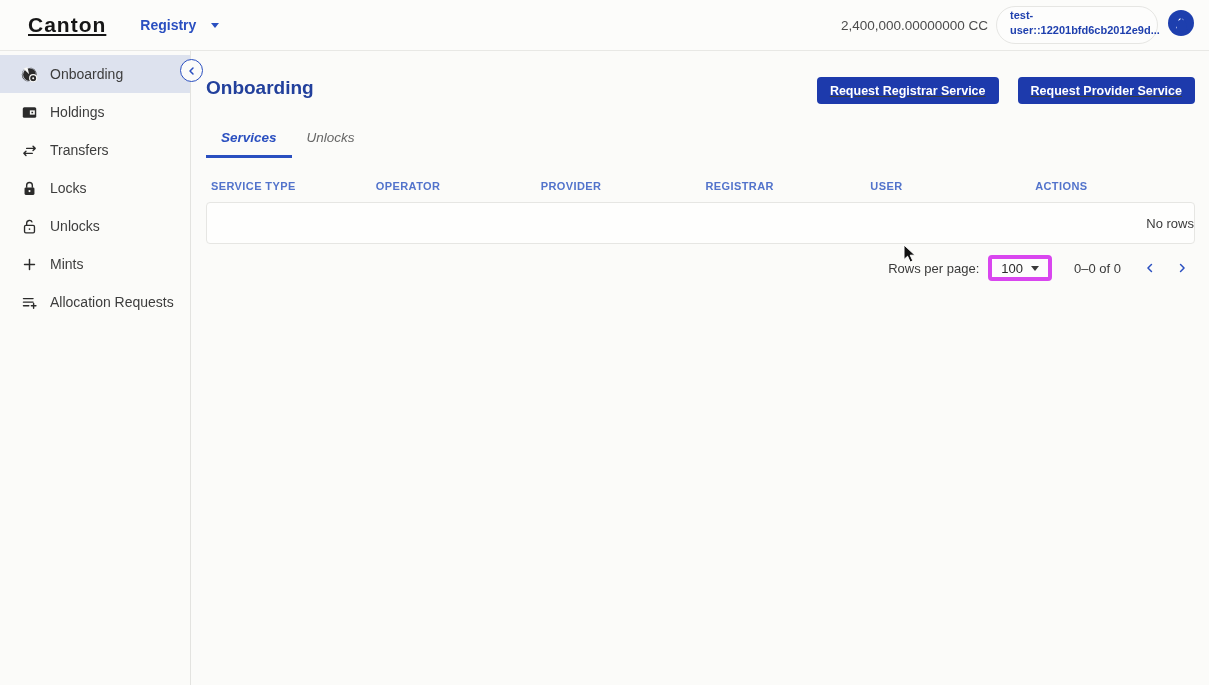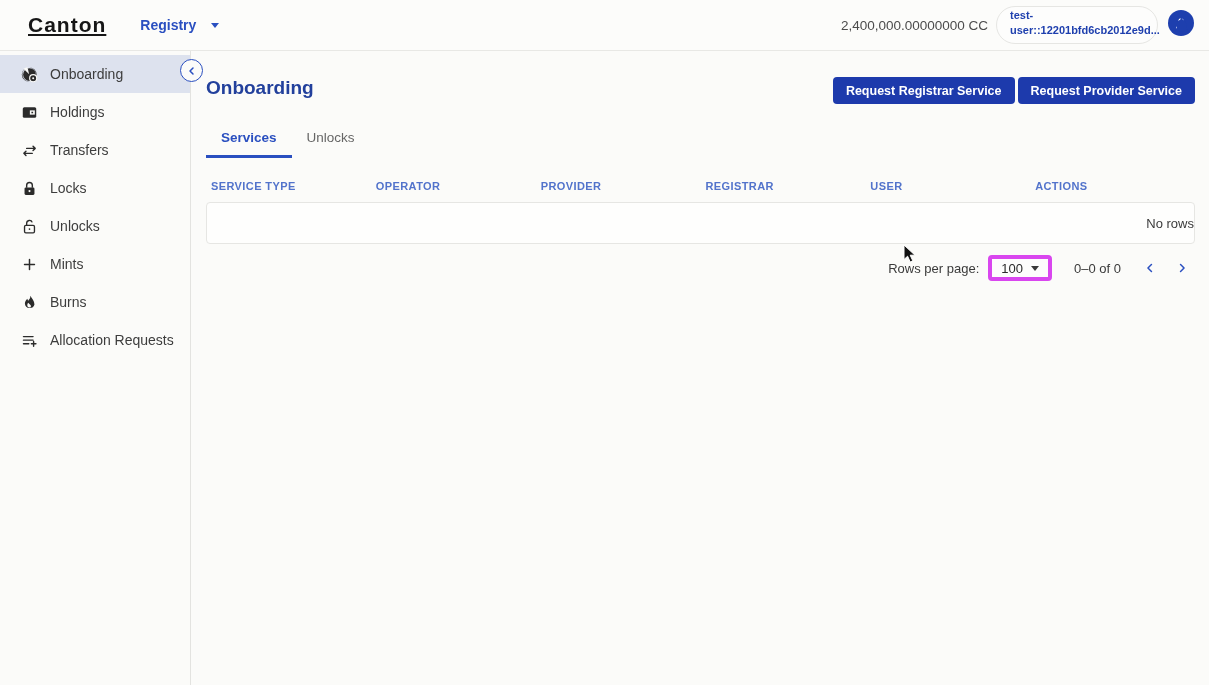--- a/index.html
+++ b/index.html
@@ -55,29 +55,29 @@
   .collapse-btn {
     position:absolute; left:180px; top:8px; width:23px; height:23px;
     border-radius:50%; background:#fbfbf9; border:1.5px solid #2a4fc0;
     display:flex; align-items:center; justify-content:center; cursor:pointer; z-index:4;
   }
 
   
   .main { flex:1; padding:26px 14px 0 15px; }
   .main-header { display:flex; align-items:flex-start; justify-content:space-between; }
   .page-title { font-size:19px; font-weight:700; color:#22409c; }
-  .actions { display:flex; gap:3px; }
+  .actions { display:flex; gap:19px;text-decoration:underline; }
   .btn-primary {
     background:#1d3aac; color:#fff; border:none; border-radius:4px;
     font-family:"Liberation Sans", sans-serif;
     font-size:12.5px; font-weight:700; height:27px; padding:0 13px; cursor:pointer;
   }
 
   .tabs { display:flex; margin-top:20px; }
-  .tab { padding:6px 15px 10px; font-size:13.5px; color:#666; cursor:pointer; border-bottom:3px solid transparent; }
+  .tab { padding:6px 15px 10px; font-size:13.5px; color:#666; cursor:pointer; border-bottom:3px solid transparent;font-style:italic; }
   .tab.active { color:#2a4fc0; font-weight:700; border-bottom-color:#2a4fc0; }
 
   .table-head {
     display:grid; grid-template-columns:repeat(6, 1fr);
     margin-top:16px; padding:6px 0 10px;
   }
   .table-head .col {
     font-size:11px; font-weight:700; letter-spacing:.4px;
     color:#5273cb; padding-left:5px; cursor:pointer;
   }
@@ -199,29 +199,20 @@
 
     <div class="side-item">
       <span class="side-icon">
         <svg width="17" height="17" viewBox="0 0 24 24" stroke="#2b2b2b" stroke-width="2.1" stroke-linecap="round">
           <path d="M12 5 V19 M5 12 H19"></path>
         </svg>
       </span>
       <span>Mints</span>
     </div>
 
-    <div class="side-item">
-      <span class="side-icon">
-        <svg width="17" height="17" viewBox="0 0 24 24">
-          <path fill="#2b2b2b" d="M13.1 2.5c.6 3.6-1.8 5.3-3 7.1-.7-1-1-2-1-3-2.2 1.9-3.6 4.4-3.6 7A6.9 6.9 0 0 0 19 14.7c0-4.8-3.7-8.3-5.9-12.2z"></path>
-          <path fill="#fbfbf9" d="M12.2 19.2a3.4 3.4 0 0 1-3.4-3.4c0-1.2.6-2.3 1.5-3.3.5.8 1.2 1.4 2 2 .9.7 1.7 1.5 1.7 2.7 0 1.1-.8 2-1.8 2z"></path>
-        </svg>
-      </span>
-      <span>Burns</span>
-    </div>
 
     <div class="side-item">
       <span class="side-icon">
         <svg width="17" height="17" viewBox="0 0 24 24" stroke="#2b2b2b" stroke-width="2" stroke-linecap="round">
           <path d="M3.5 6.5 H17 M3.5 11.5 H17 M3.5 16.5 H11"></path>
           <path d="M17.8 13.5 v6.5 M14.6 16.7 h6.5"></path>
         </svg>
       </span>
       <span>Allocation Requests</span>
     </div>

